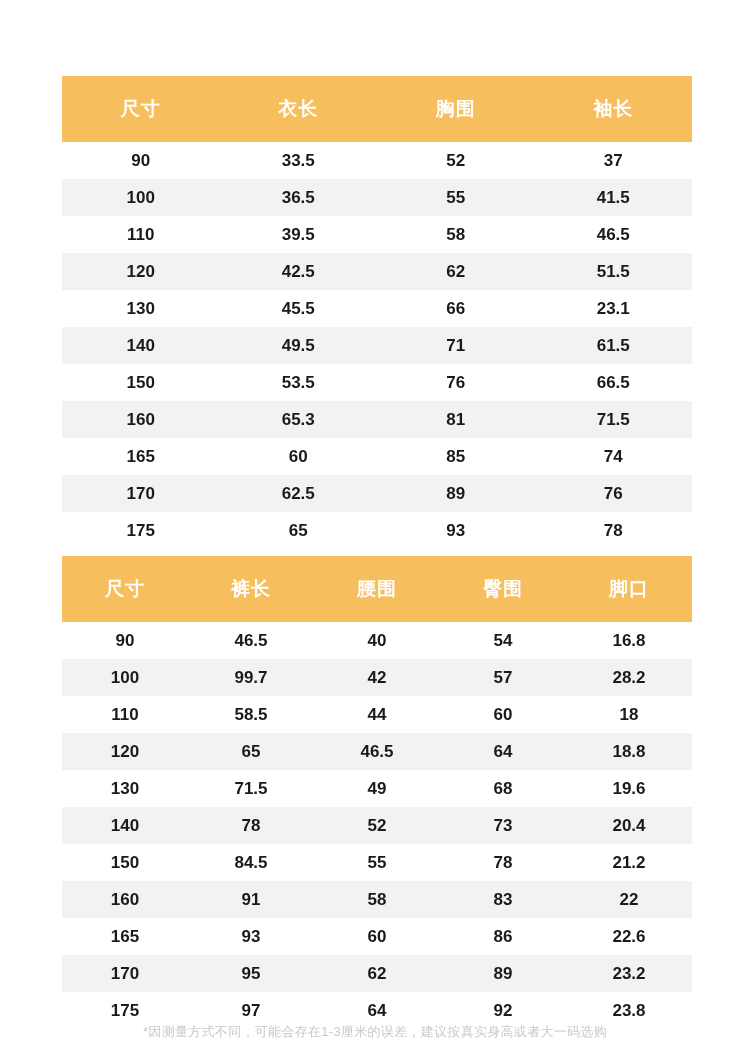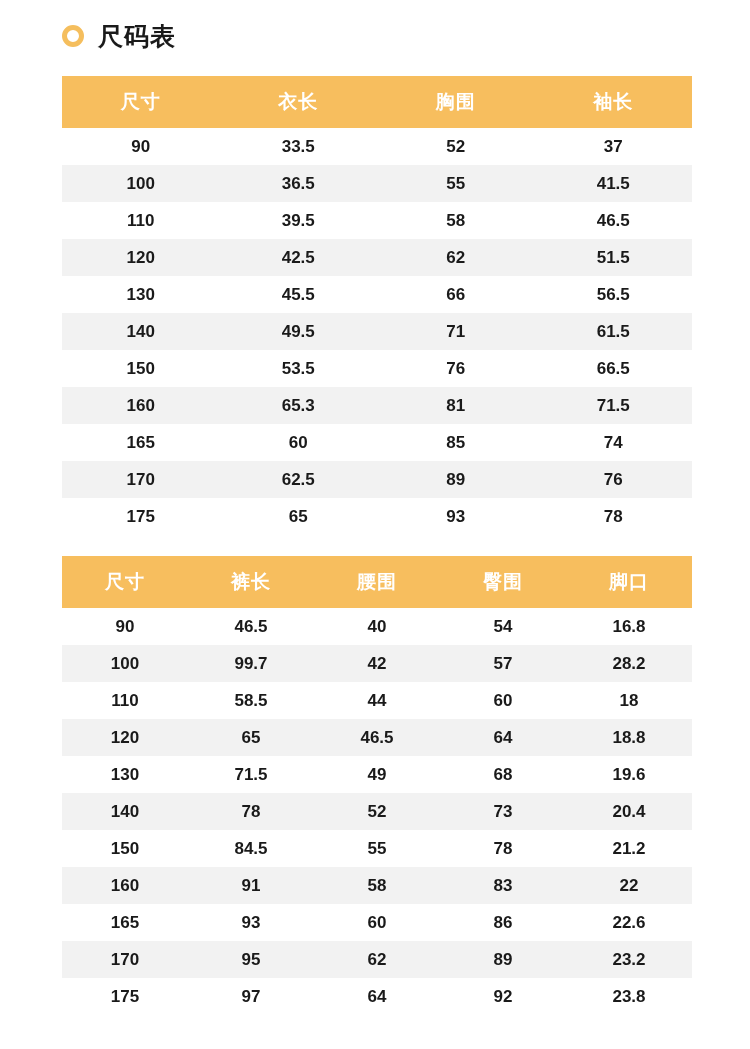--- a/index.html
+++ b/index.html
@@ -61,21 +61,21 @@
 
   .size-table thead th {
     background: #f7be5e;
     color: #ffffff;
     font-size: 19px;
     font-weight: bold;
     height: 42px;
     text-align: center;
     vertical-align: middle;
     letter-spacing: 1px;
-    padding: 5px;
+    padding: 12px;
     border: none;
   }
 
   .size-table tbody td {
     height: 37px;
     text-align: center;
     vertical-align: middle;
     font-size: 17px;
     font-weight: bold;
     color: #1a1a1a;
@@ -98,24 +98,20 @@
     color: #c9c9c9;
     letter-spacing: 0.3px;
     line-height: 1.6;
   }
 </style>
 </head>
 <body>
 
 <div class="page">
 
-  <div class="title-row">
-    <span class="ring-icon"></span>
-    <span class="title-text">尺码表</span>
-  </div>
 
   <table class="size-table" id="table-top">
     <thead>
       <tr>
         <th>尺寸</th>
         <th>衣长</th>
         <th>胸围</th>
         <th>袖长</th>
       </tr>
     </thead>
@@ -141,21 +137,21 @@
       <tr>
         <td>120</td>
         <td>42.5</td>
         <td>62</td>
         <td>51.5</td>
       </tr>
       <tr>
         <td>130</td>
         <td>45.5</td>
         <td>66</td>
-        <td>56.5</td>
+        <td>23.1</td>
       </tr>
       <tr>
         <td>140</td>
         <td>49.5</td>
         <td>71</td>
         <td>61.5</td>
       </tr>
       <tr>
         <td>150</td>
         <td>53.5</td>
@@ -273,14 +269,15 @@
       <tr>
         <td>175</td>
         <td>97</td>
         <td>64</td>
         <td>92</td>
         <td>23.8</td>
       </tr>
     </tbody>
   </table>
 
+  <div class="footnote">*因测量方式不同，可能会存在1-3厘米的误差，建议按真实身高或者大一码选购</div>
 
 </div>
 
 </body></html>

